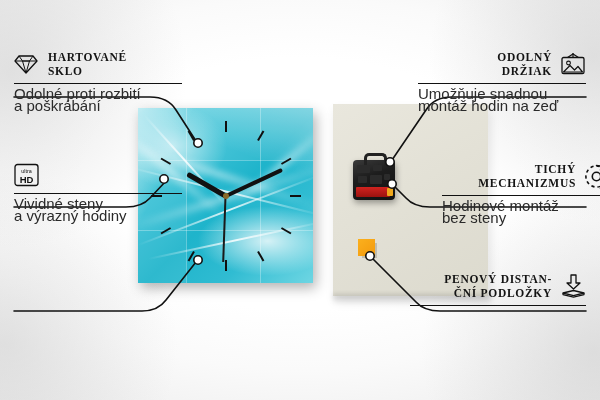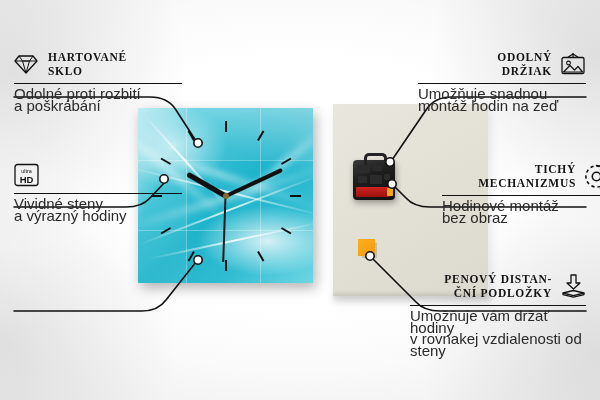--- a/index.html
+++ b/index.html
@@ -266,38 +266,34 @@
         </svg>
       </span>
       <span class="ttl">
         <span>TICHÝ</span><br>
         <span>MECHANIZMUS</span>
       </span>
     </div>
     <div class="rule"></div>
     <div class="desc">
       <span>Hodinové montáž</span><br>
-      <span>bez obraz</span>
+      <span>bez steny</span>
     </div>
   </div>
 
   <div class="callout right" style="left:410px;top:272px;width:176px;">
     <div class="head">
       <span class="ico">
         <svg width="26" height="24" viewBox="0 0 26 24">
           <path d="M11 1 H16 V9 H20 L13.5 15 L7 9 H11 Z" fill="none" stroke="#111" stroke-width="1.3" stroke-linejoin="round"></path>
           <path d="M13.5 16.5 L24 19 L13.5 21.6 L3 19 Z" fill="none" stroke="#111" stroke-width="1.3" stroke-linejoin="round"></path>
           <path d="M3 19 V20.6 L13.5 23.2 L24 20.6 V19" fill="none" stroke="#111" stroke-width="1.2" stroke-linejoin="round"></path>
         </svg>
       </span>
       <span class="ttl">
         <span>PENOVÝ DISTAN-</span><br>
         <span>ČNÍ PODLOŽKY</span>
       </span>
     </div>
     <div class="rule"></div>
-    <div class="desc">
-      <span>Umožňuje vám držať hodiny</span><br>
-      <span>v rovnakej vzdialenosti od steny</span>
-    </div>
   </div>
 
 </div>
 
 </body></html>

